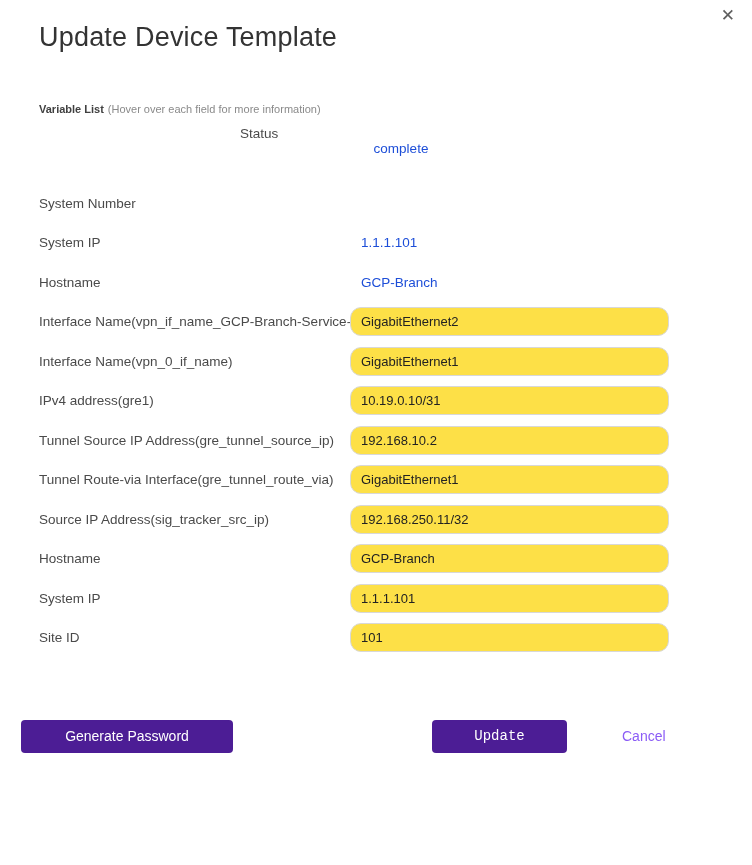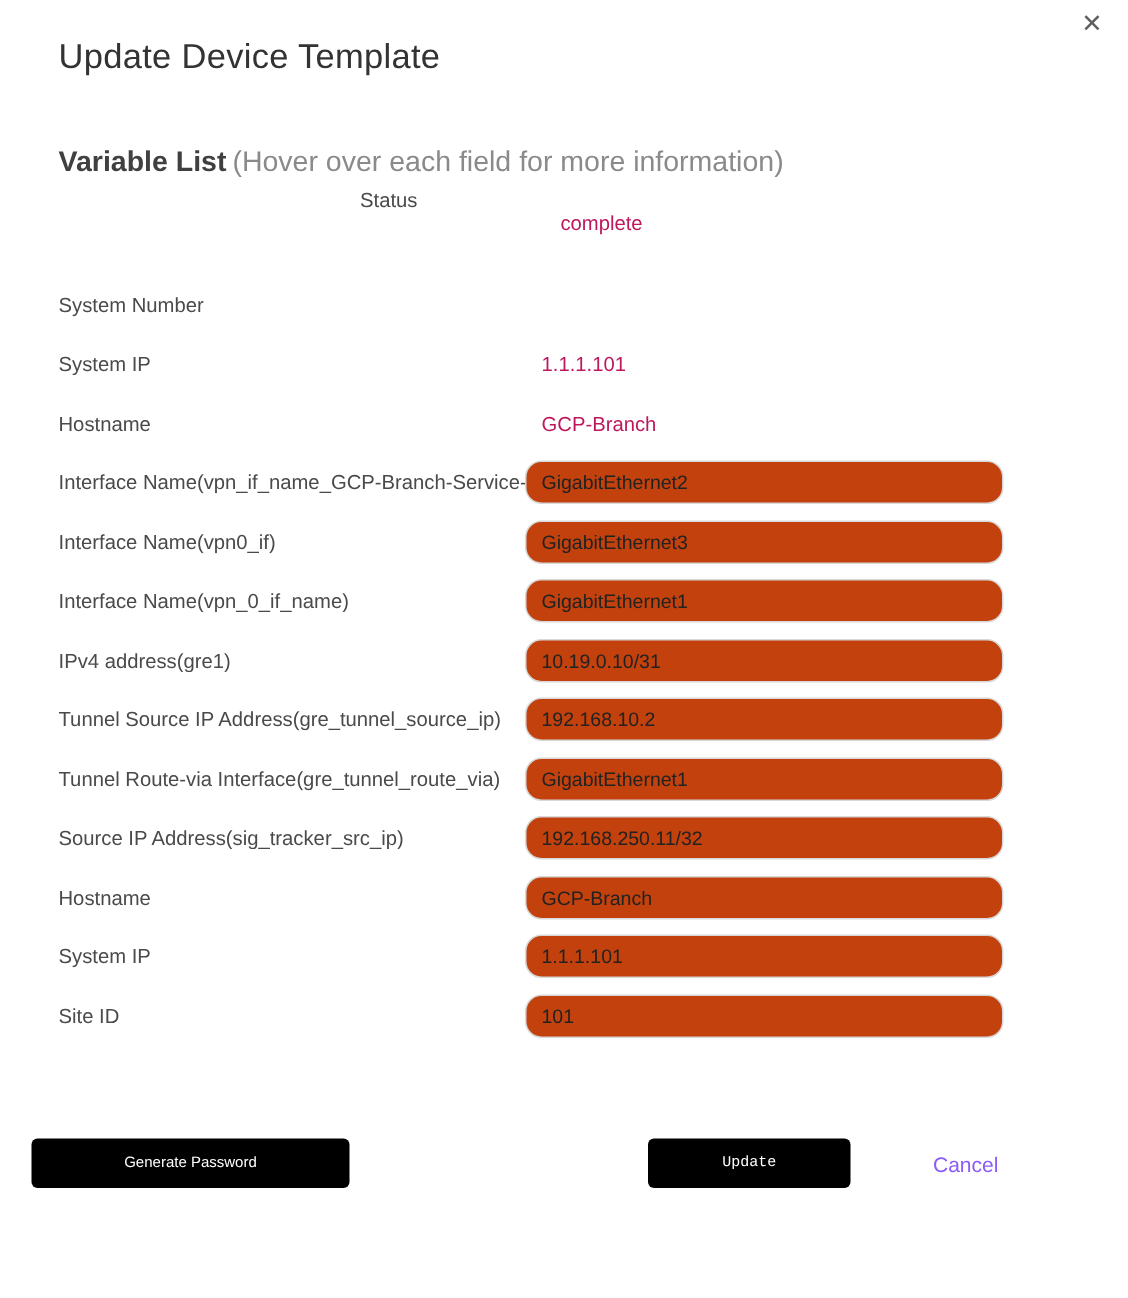--- a/index.html
+++ b/index.html
@@ -23,29 +23,29 @@
     background: transparent;
     border: none;
     padding: 4px;
     font-size: 17px;
     line-height: 1;
     color: #5f5f5f;
     cursor: pointer;
   }
   .title {
     margin: 20px 0 0 39px;
-    font-size: 23px;
+    font-size: 27px;
     line-height: 35px;
     font-weight: 400;
     color: #333333;
     letter-spacing: 0.2px;
   }
   .section-head {
     margin: 46px 0 0 39px;
-    font-size: 19px;
+    font-size: 11px;
     line-height: 16px;
   }
   .section-heading {
     font-weight: bold;
     color: #404040;
   }
   .section-hint {
     color: #8a8a8a;
     margin-left: 4px;
   }
@@ -64,49 +64,49 @@
   .label {
     width: 311px;
     min-width: 311px;
     font-size: 13.5px;
     color: #4a4a4a;
     white-space: nowrap;
     overflow: hidden;
   }
   .static-value {
     font-size: 13.5px;
-    color: #be185d;
+    color: #1d4ed8;
     padding-left: 11px;
     white-space: nowrap;
   }
   .field-input {
     width: 319px;
     height: 29px;
     padding: 0 10px;
     font-size: 13px;
     font-family: "Liberation Sans", sans-serif;
     color: #222222;
     border: 1px solid #d8d8d8;
     border-radius: 11px;
-    background: #c2410c;
+    background: #fde047;
     outline: none;
   }
   .footer {
     margin: 62px 0 0 21px;
     display: flex;
     align-items: center;
     height: 33px;
   }
   .btn-primary {
     height: 33px;
     border: none;
     border-radius: 4px;
-    background: #000000;
+    background: #4c1d95;
     color: #ffffff;
-    font-size: 10px;
+    font-size: 14px;
     font-family: "Liberation Sans", sans-serif;
     cursor: pointer;
   }
   .btn-generate { width: 212px; }
   .btn-update   { width: 135px; margin-left: 199px; font-family: Liberation Mono, monospace; }
   .cancel-link {
     margin-left: 55px;
     font-size: 14px;
     color: #8b5cf6;
     text-decoration: none;
@@ -146,24 +146,20 @@
     <div class="row">
       <div class="label">Hostname</div>
       <div class="static-value">GCP-Branch</div>
     </div>
 
     <div class="row">
       <div class="label">Interface Name(vpn_if_name_GCP-Branch-Service-</div>
       <input class="field-input" type="text" value="GigabitEthernet2" style="">
     </div>
 
-    <div class="row">
-      <div class="label">Interface Name(vpn0_if)</div>
-      <input class="field-input" type="text" value="GigabitEthernet3" style="">
-    </div>
 
     <div class="row">
       <div class="label">Interface Name(vpn_0_if_name)</div>
       <input class="field-input" type="text" value="GigabitEthernet1" style="">
     </div>
 
     <div class="row">
       <div class="label">IPv4 address(gre1)</div>
       <input class="field-input" type="text" value="10.19.0.10/31" style="">
     </div>

